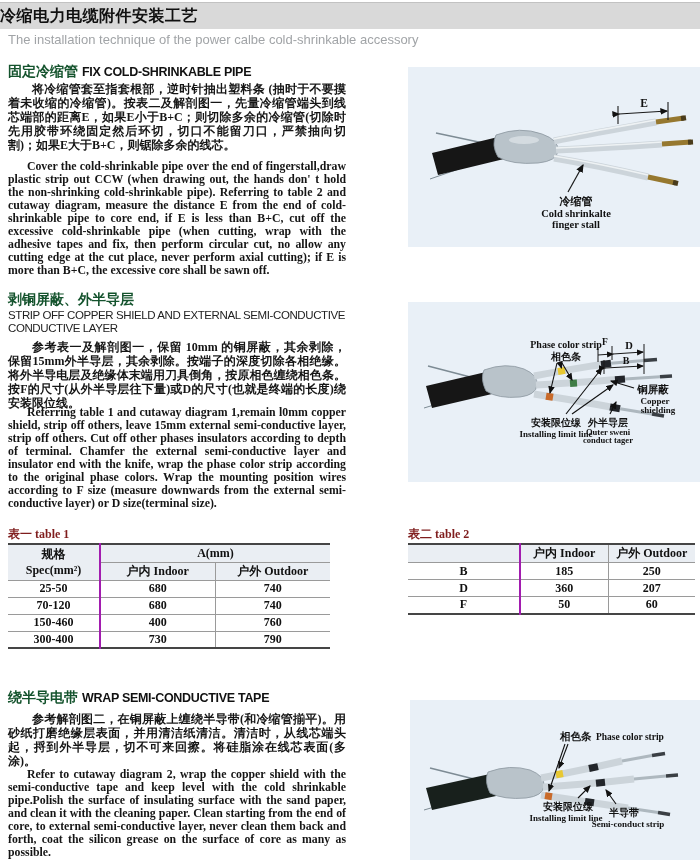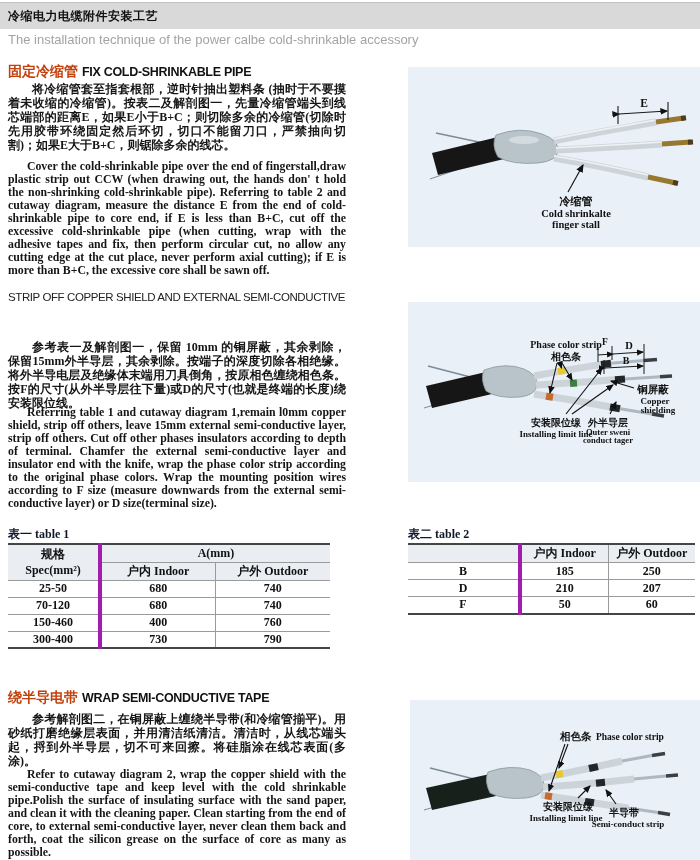--- a/index.html
+++ b/index.html
@@ -3,46 +3,46 @@
 <meta charset="utf-8">
 <style>
   html,body{margin:0;padding:0;}
   body{width:700px;height:860px;background:#ffffff;position:relative;overflow:hidden;
        font-family:"Liberation Serif",serif;color:#1b1b1b;}
   .abs{position:absolute;}
 
   
   .titlebar{position:absolute;left:0;top:2px;width:700px;height:26px;background:#d9d9d9;
             border-top:1px solid #c2c2c2;}
-  .titlebar .t{font-family:"Liberation Sans",sans-serif;font-weight:bold;font-size:12px;
-               line-height:26px;padding-left:8px;color:#101010;letter-spacing:0.5px;}
+  .titlebar .t{font-family:"Liberation Sans",sans-serif;font-weight:bold;font-size:16px;
+               line-height:26px;color:#101010;letter-spacing:0.5px;}
   .subtitle{position:absolute;left:8px;top:32px;font-family:"Liberation Sans",sans-serif;
             font-size:13px;color:#a1a4a7;}
 
   
-  .sh-zh{font-family:"Liberation Sans",sans-serif;font-weight:bold;font-size:14px;color:#c2410c;}
+  .sh-zh{font-family:"Liberation Sans",sans-serif;font-weight:bold;font-size:14px;color:#14532d;}
   .sh-en{font-family:"Liberation Sans",sans-serif;font-weight:bold;font-size:12.5px;
          letter-spacing:-0.3px;color:#111;}
   .sh-en2{font-family:"Liberation Sans",sans-serif;font-weight:normal;font-size:11.5px;
           letter-spacing:-0.4px;color:#222;line-height:13px;}
 
   
   .zhp{width:338px;font-size:12px;line-height:14px;font-weight:bold;text-align:justify;
        text-indent:2em;color:#151515;}
   .enp{width:338px;font-size:11.8px;line-height:13px;font-weight:bold;text-align:justify;
        text-indent:1.6em;color:#151515;}
 
   
-  .tbl-label{font-size:12px;font-weight:bold;color:#0f172a;}
+  .tbl-label{font-size:12px;font-weight:bold;color:#7f1d1d;}
   table{border-collapse:collapse;table-layout:fixed;}
   .dtable{border-top:2px solid #454545;border-bottom:2px solid #454545;}
   .dtable th,.dtable td{font-size:12px;font-weight:bold;text-align:center;padding:0;
        border-bottom:1px solid #9a9a9a;color:#111;}
   .dtable th{background:#eaeef3;}
-  .vthick{border-right:4px solid #a21caf;margin-top:43px;}
+  .vthick{border-right:2px solid #a21caf;margin-top:43px;}
   .vthin{border-right:1px solid #9a9a9a;}
   .h18{height:18px;} .h17{height:17px;}
 
   
   .diag{position:absolute;background:#e9f0f7;}
   svg text{fill:#111;}
   .svgzh{font-family:"Liberation Sans",sans-serif;font-weight:bold;}
   .svgen{font-family:"Liberation Serif",serif;font-weight:bold;}
 </style>
 </head>
@@ -54,21 +54,23 @@
 <div class="subtitle">The installation technique of the power calbe cold-shrinkable accessory</div>
 
 <div class="abs" style="left:8px;top:62px;">
   <span class="sh-zh">固定冷缩管</span>
   <span class="sh-en">FIX COLD-SHRINKABLE PIPE</span>
 </div>
 <div class="abs zhp" style="left:8px;top:82px;">将冷缩管套至指套根部，逆时针抽出塑料条 (抽时于不要摸着未收缩的冷缩管)。按表二及解剖图一，先量冷缩管端头到线芯端部的距离E，如果E小于B+C；则切除多余的冷缩管(切除时先用胶带环绕固定然后环切，切口不能留刀口，严禁抽向切割)；如果E大于B+C，则锯除多余的线芯。</div>
 <div class="abs enp" style="left:8px;top:160px;">Cover the cold-shrinkable pipe over the end of fingerstall,draw plastic strip out CCW (when drawing out, the hands don' t hold the non-shrinking cold-shrinkable pipe). Referring to table 2 and cutaway diagram, measure the distance E from the end of cold-shrinkable pipe to core end, if E is less than B+C, cut off the excessive cold-shrinkable pipe (when cutting, wrap with the adhesive tapes and fix, then perform circular cut, no allow any cutting edge at the cut place, never perform axial cutting); if E is more than B+C, the excessive core shall be sawn off.</div>
 
 <div class="abs" style="left:8px;top:291px;width:338px;">
+  <div class="sh-zh">剥铜屏蔽、外半导层</div>
   <div class="sh-en2">STRIP OFF COPPER SHIELD AND EXTERNAL SEMI-CONDUCTIVE</div>
+  <div class="sh-en2">CONDUCTIVE LAYER</div>
 </div>
 <div class="abs zhp" style="left:8px;top:340px;">参考表一及解剖图一，保留 10mm 的铜屏蔽，其余剥除， 保留15mm外半导层，其余剥除。按端子的深度切除各相绝缘。将外半导电层及绝缘体末端用刀具倒角，按原相色缠绕相色条。按F的尺寸(从外半导层往下量)或D的尺寸(也就是终端的长度)绕安装限位线。</div>
 <div class="abs enp" style="left:8px;top:406px;">Referring table 1 and cutaway diagram 1,remain l0mm copper shield, strip off others, leave 15mm external semi-conductive layer, strip off others. Cut off other phases insulators according to depth of terminal. Chamfer the external semi-conductive layer and insulator end with the knife, wrap the phase color strip according to the original phase colors. Wrap the mounting position wires according to F size (measure downwards from the external semi-conductive layer) or D size(terminal size).</div>
 
 <div class="abs tbl-label" style="left:8px;top:526px;">表一 table 1</div>
 <table class="dtable abs" style="left:8px;top:543px;width:322px;">
   <colgroup>
       <col style="width:92px;">
       <col style="width:115px;">
       <col style="width:115px;">
@@ -237,21 +239,21 @@
     <th class="vthin">户内 Indoor</th>
     <th>户外 Outdoor</th>
   </tr>
   <tr class="h17">
     <td class="vthick">B</td>
     <td class="vthin">185</td>
     <td>250</td>
   </tr>
   <tr class="h17">
     <td class="vthick">D</td>
-    <td class="vthin">210</td>
+    <td class="vthin">360</td>
     <td>207</td>
   </tr>
   <tr class="h17">
     <td class="vthick">F</td>
     <td class="vthin">50</td>
     <td>60</td>
   </tr>
 </tbody>
   </table>
 

